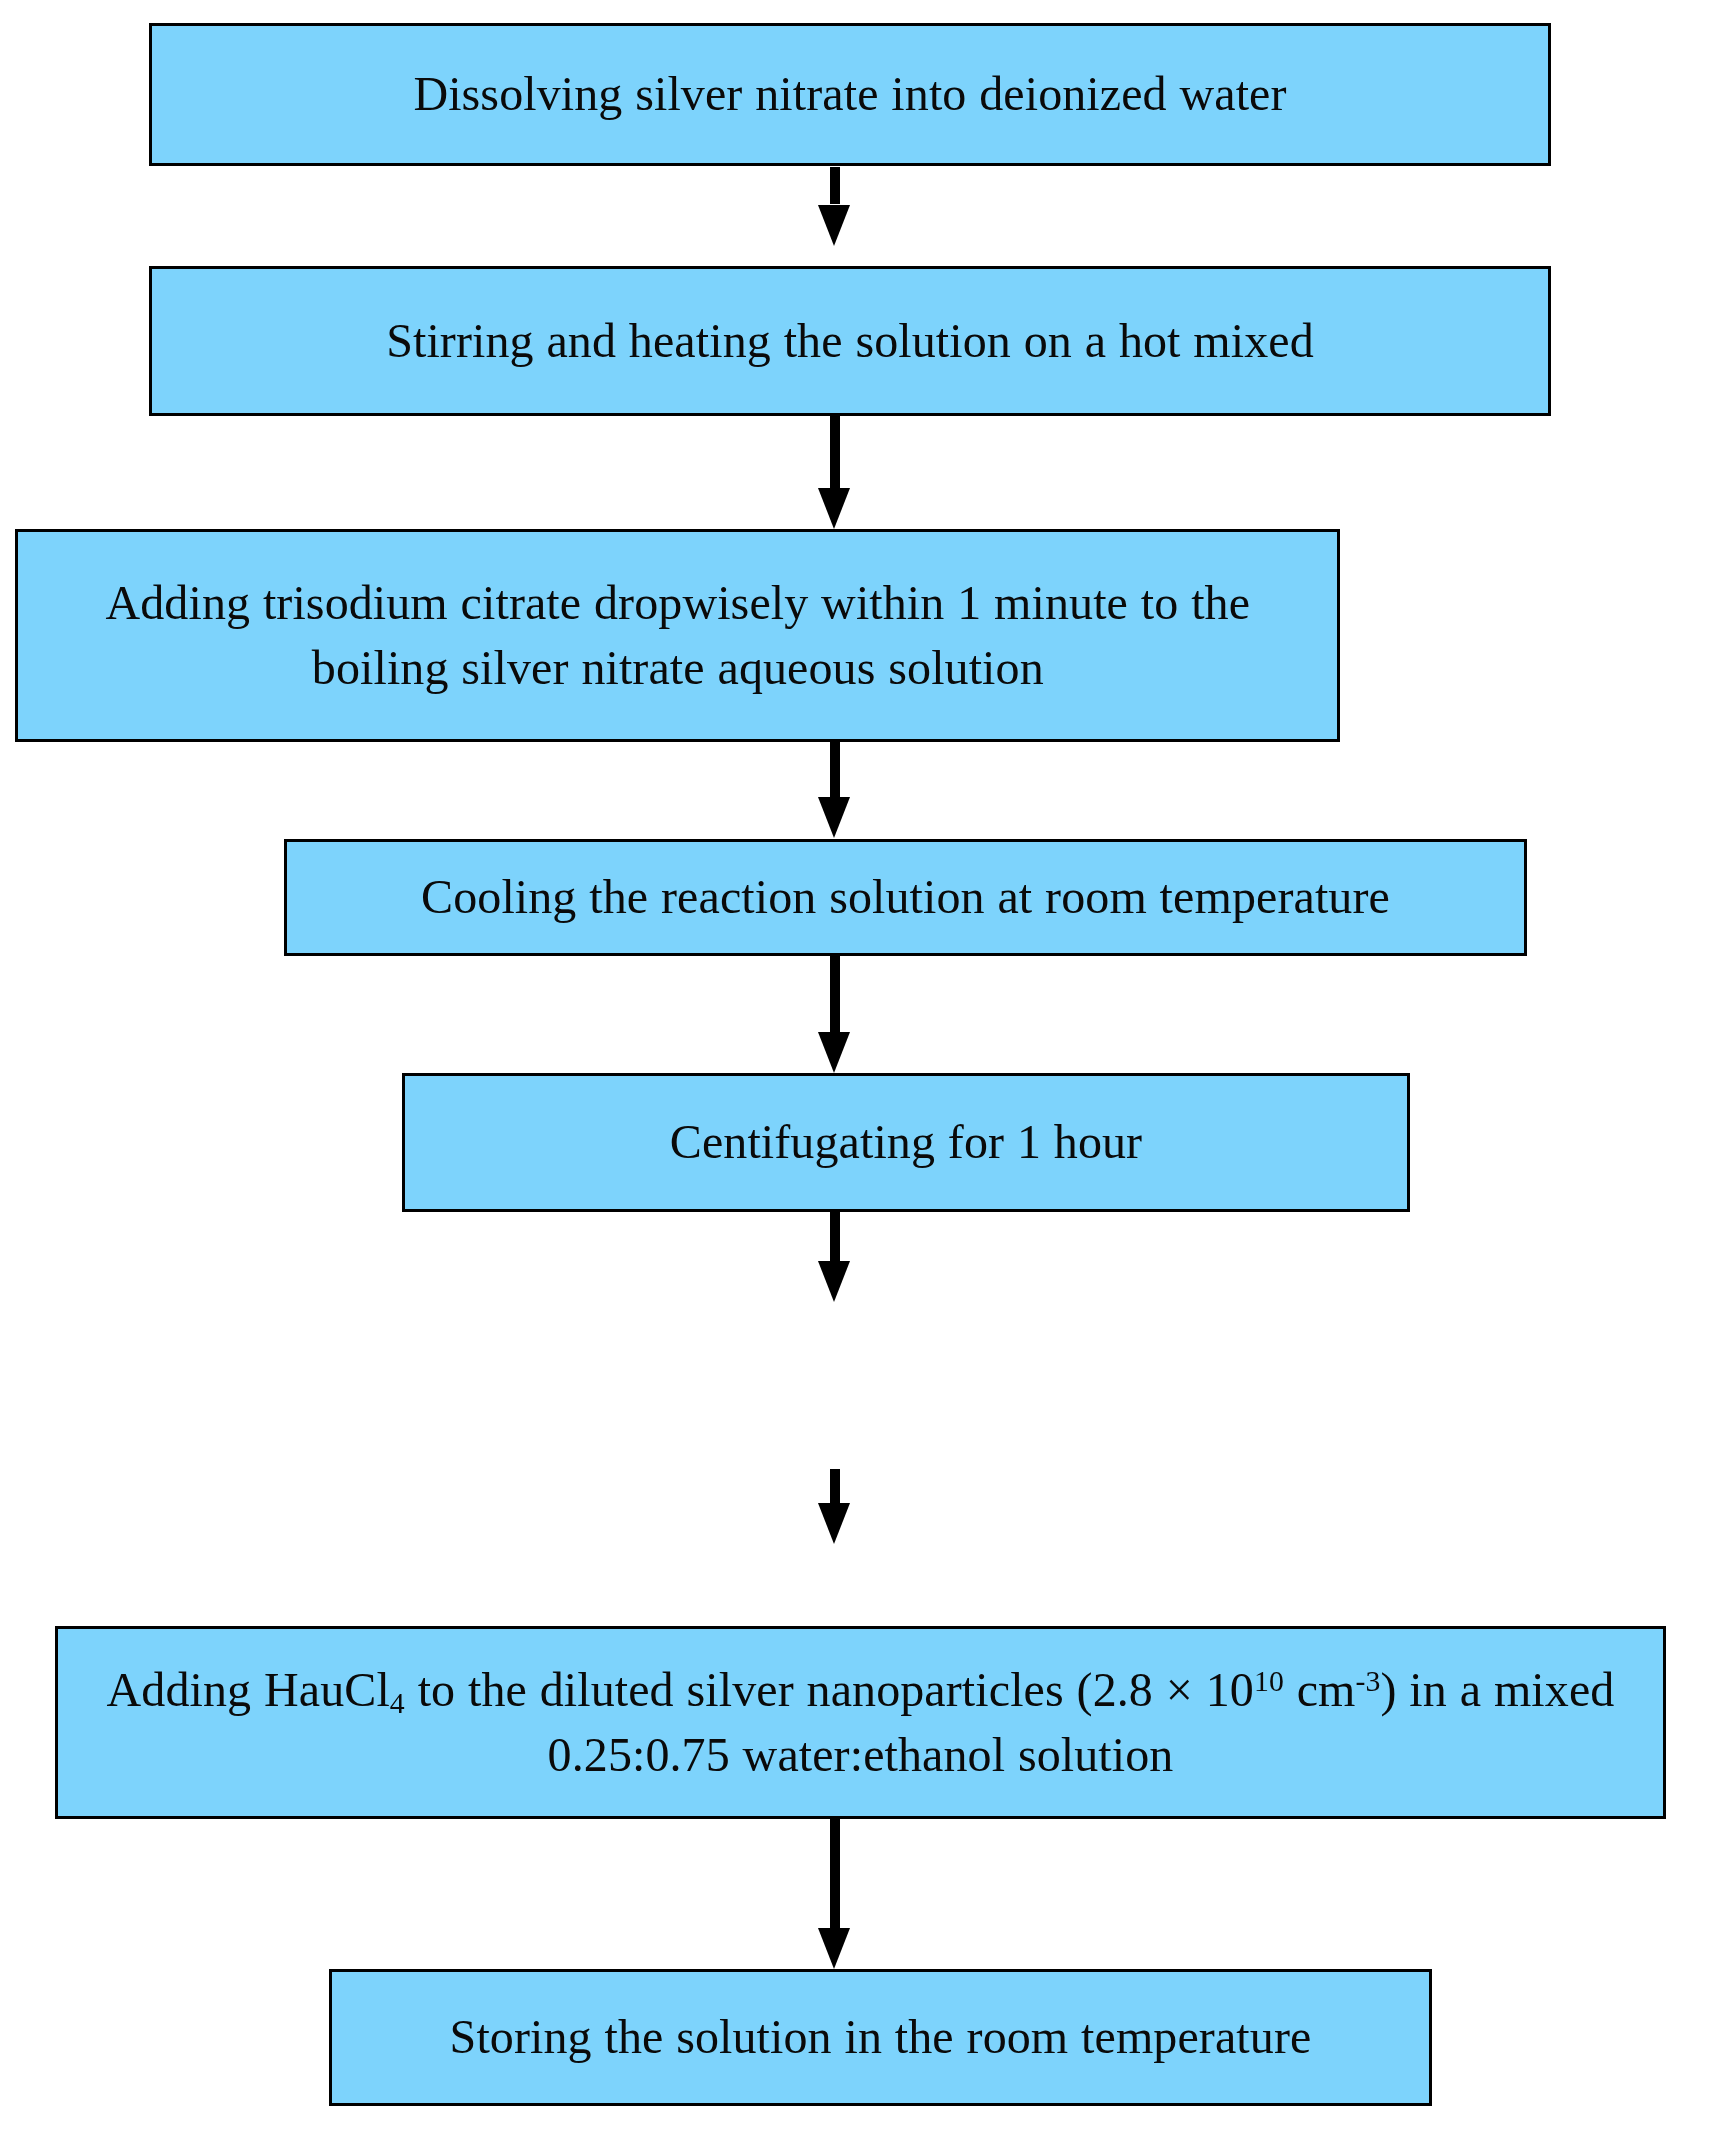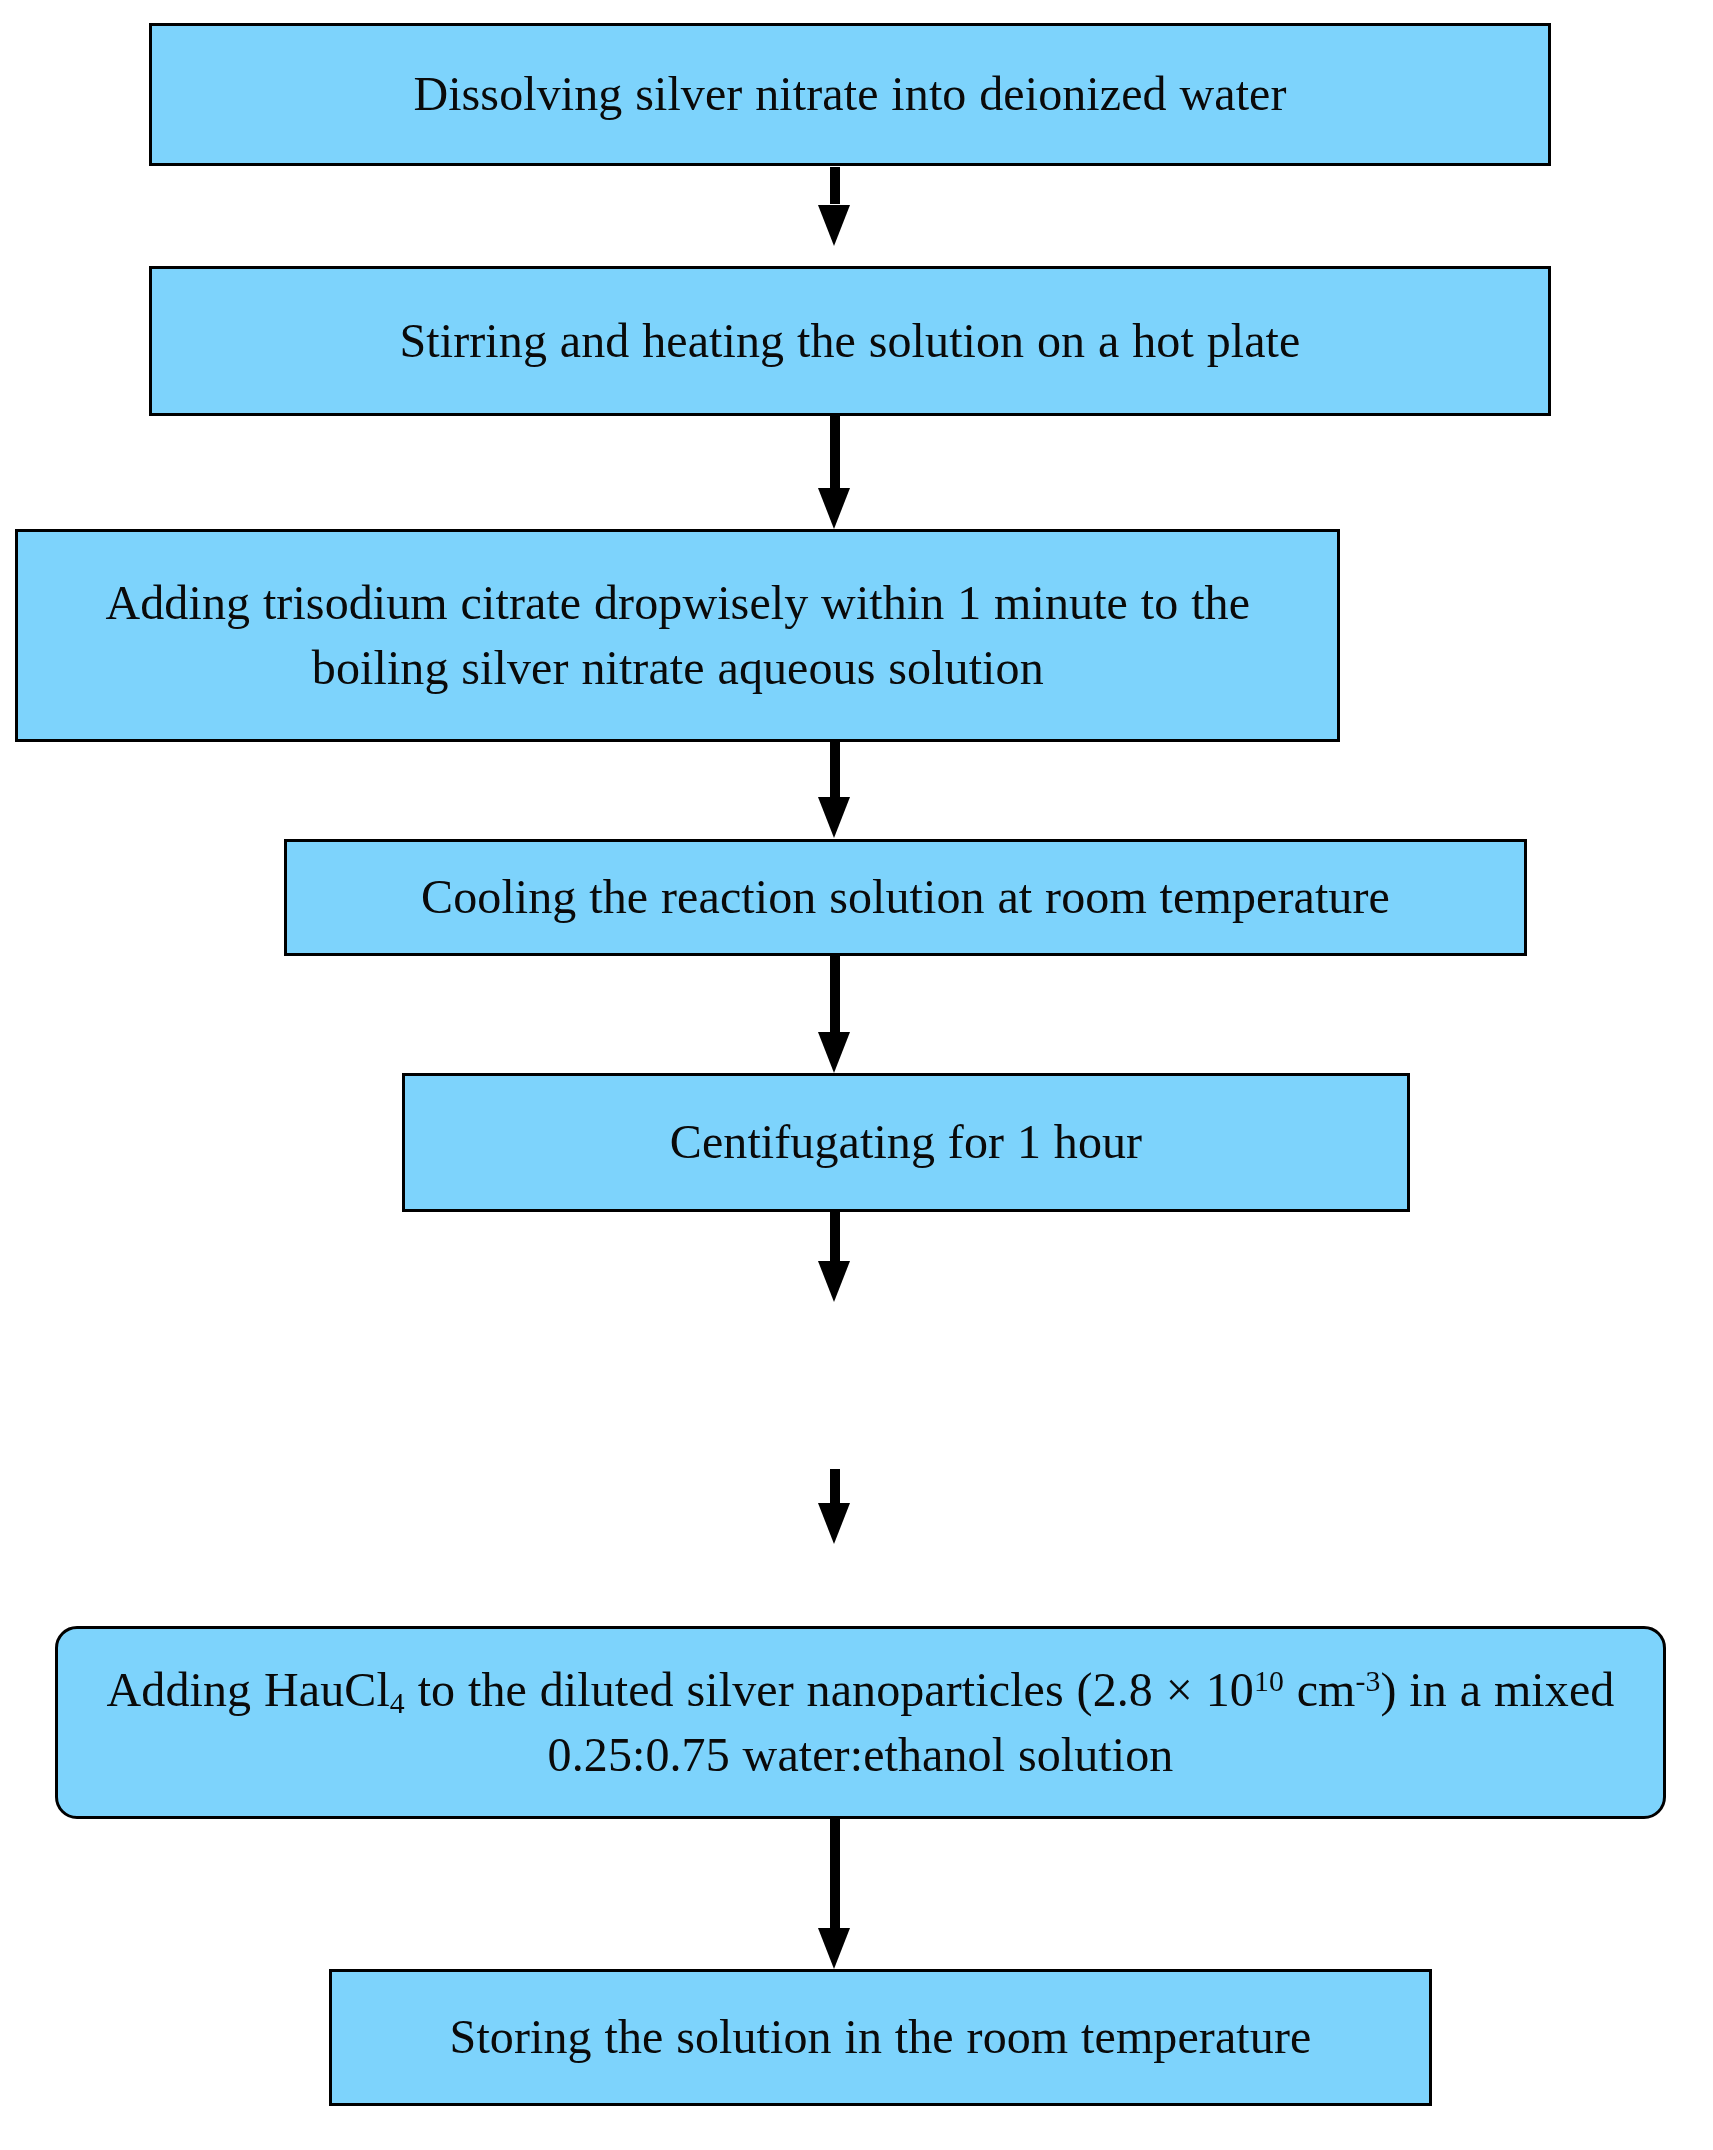--- a/index.html
+++ b/index.html
@@ -79,21 +79,21 @@
   <div class="flow-box" style="left:149px; top:23px; width:1402px; height:143px;">
     <span class="box-text">Dissolving silver nitrate into deionized water</span>
   </div>
 
   <div class="arrow" style="left:835px; top:167px; height:79px;">
     <span class="stem" style="height:37px;"></span>
     <span class="head"></span>
   </div>
 
   <div class="flow-box" style="left:149px; top:266px; width:1402px; height:150px;">
-    <span class="box-text">Stirring and heating the solution on a hot plate</span>
+    <span class="box-text">Stirring and heating the solution on a hot mixed</span>
   </div>
 
   <div class="arrow" style="left:835px; top:416px; height:113px;">
     <span class="stem" style="height:72px;"></span>
     <span class="head"></span>
   </div>
 
   <div class="flow-box two-line" style="left:15.3px; top:529px; width:1325px; height:213px;text-align:center;">
     <span class="box-text">Adding trisodium citrate dropwisely within 1 minute to the boiling silver nitrate aqueous solution</span>
   </div>
@@ -120,21 +120,21 @@
     <span class="stem" style="height:49px;"></span>
     <span class="head"></span>
   </div>
 
 
   <div class="arrow" style="left:835px; top:1469px; height:75px;">
     <span class="stem" style="height:34px;"></span>
     <span class="head"></span>
   </div>
 
-  <div class="flow-box two-line" style="left:55px; top:1634px; width:1611px; height:193px; top:1626px;border-radius:22px;">
+  <div class="flow-box two-line" style="left:55px; top:1634px; width:1611px; height:193px; top:1626px;">
     <span class="box-text">
       <span>Adding HauCl</span><sub>4</sub><span> to the diluted silver nanoparticles (2.8 × 10</span><sup>10</sup><span> cm</span><sup>-3</sup><span>) in a mixed 0.25:0.75 water:ethanol solution</span>
     </span>
   </div>
 
   <div class="arrow" style="left:835px; top:1819px; height:150px;">
     <span class="stem" style="height:109px;"></span>
     <span class="head"></span>
   </div>
 

